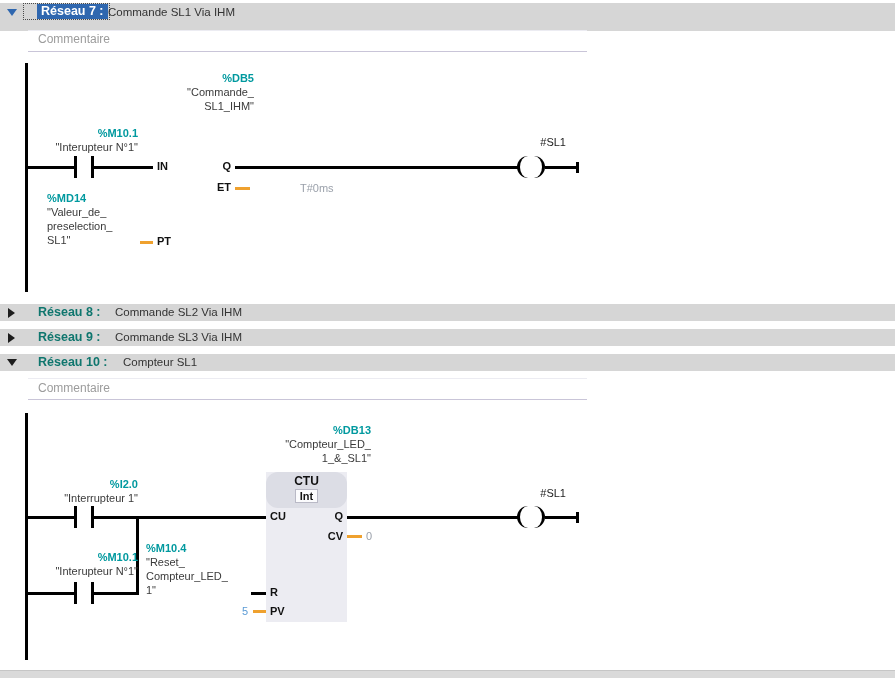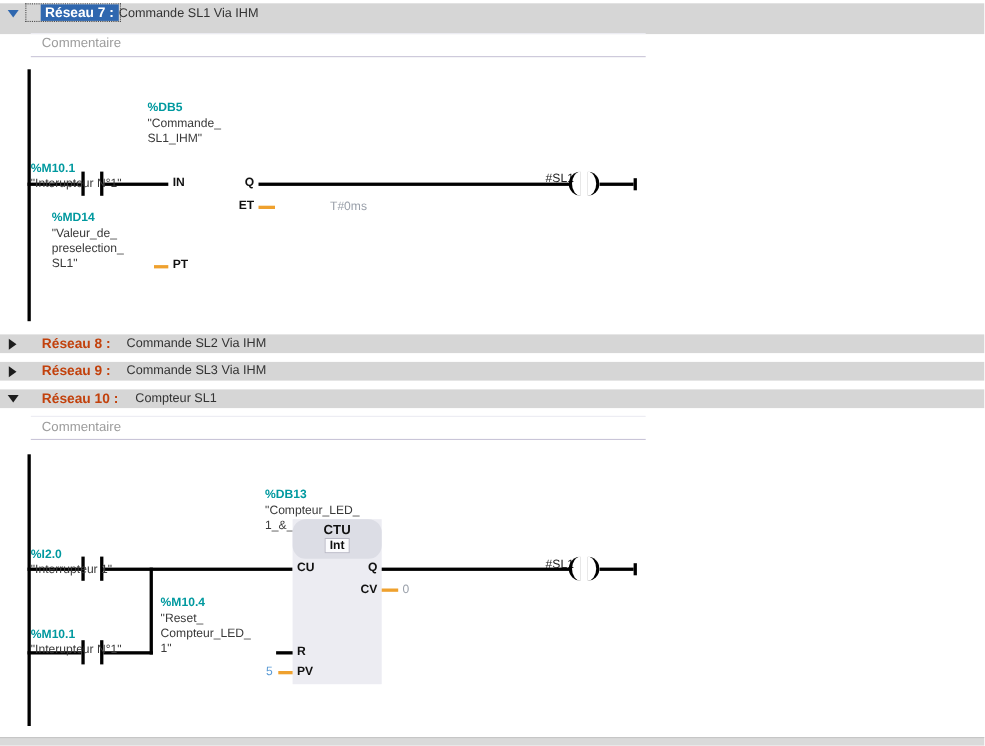--- a/index.html
+++ b/index.html
@@ -7,37 +7,37 @@
   #screen{position:relative;width:895px;height:678px;background:#ffffff;overflow:hidden;
           font-size:11px;color:#3a3a3a;}
 
   
   .net-header{position:absolute;left:0;width:895px;height:28px;background:#D6D6D6;}
   .tri{position:absolute;width:0;height:0;}
   .tri-down{border-left:5px solid transparent;border-right:5px solid transparent;border-top:7px solid #1d1d1d;}
   .tri-right{border-top:5px solid transparent;border-bottom:5px solid transparent;border-left:7px solid #1d1d1d;}
   .tri-down.blue{border-top-color:#2F67AF;}
   .net-title{position:absolute;left:38px;top:0;height:18px;line-height:18px;font-weight:bold;
-             font-size:12.5px;color:#c2410c;white-space:nowrap;}
+             font-size:12.5px;color:#0f766e;white-space:nowrap;}
   .net-sub{position:absolute;top:0;height:18px;line-height:18px;font-size:11.5px;color:#333;white-space:nowrap;}
   .sel-box{position:absolute;left:23px;top:0px;height:15px;border:1px dotted #4a4a4a;
            padding:0 1px 0 13px;display:flex;align-items:center;}
   .sel-title{background:#2F67AF;color:#fff;font-weight:bold;font-size:12.5px;line-height:15px;
              padding:0 4px;white-space:nowrap;}
 
   
   .comment-text{position:absolute;left:38px;font-size:12px;color:#9C9C9C;}
   .cline{position:absolute;left:28px;width:559px;height:1px;}
   .cline.top{background:#ECECF2;}
   .cline.bot{background:#C9C5D8;}
 
   
   .wire{position:absolute;background:#000;}
   .wire-o{position:absolute;background:#EFA12E;}
-  .lbl{position:absolute;text-align:left;font-size:11px;color:#3a3a3a;white-space:nowrap;line-height:14px;margin-top:20px;}
+  .lbl{position:absolute;text-align:right;font-size:11px;color:#3a3a3a;white-space:nowrap;line-height:14px;}
   .lbl-r{position:absolute;text-align:left;font-size:11px;color:#3a3a3a;line-height:14px;}
   .addr{color:#00999F;font-weight:bold;}
   .val-gray{position:absolute;font-size:11px;color:#9AA0AA;}
   .val-blue{position:absolute;font-size:11px;color:#5B9BD5;text-align:right;}
 
   .fblock{position:absolute;background:#ECECF2;}
   .fblock-head{position:absolute;left:0;top:0;width:100%;background:#DCDDE5;text-align:center;}
   .fb-type{font-weight:bold;font-size:12px;color:#111;padding-top:2px;}
   .fb-dt{display:inline-block;background:#FBFBFD;border:1px solid #B9B9C6;font-weight:bold;
          font-size:11px;color:#111;padding:0 4px;margin-top:1px;}

